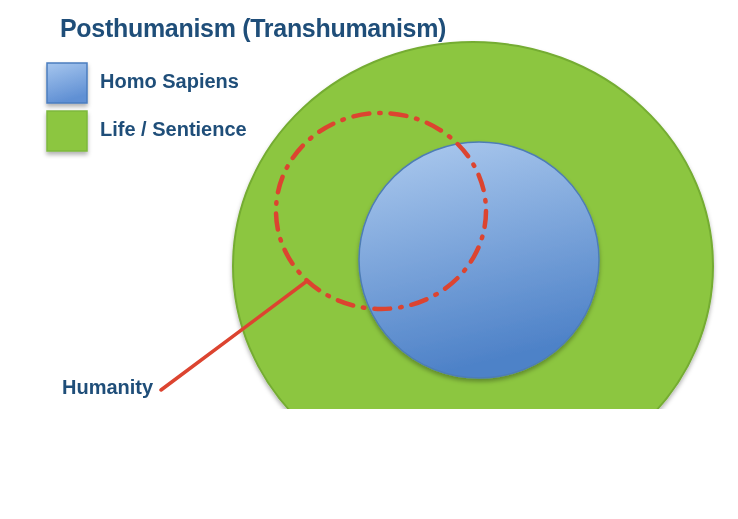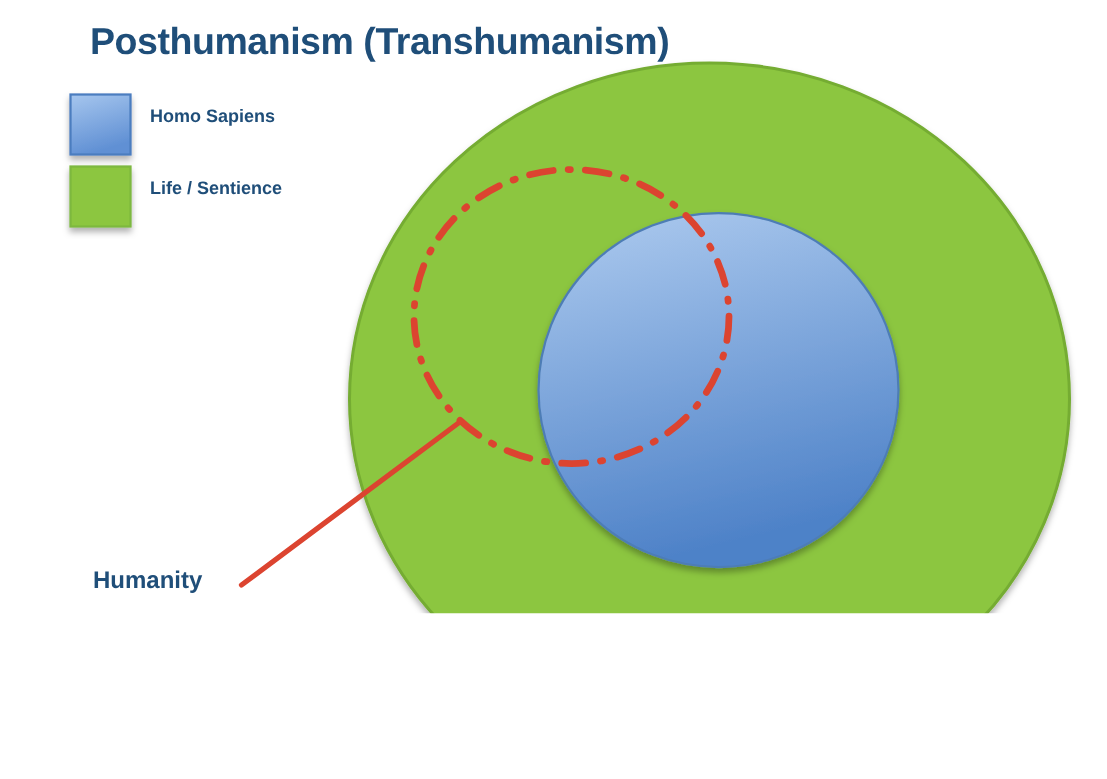--- a/index.html
+++ b/index.html
@@ -33,31 +33,31 @@
   }
   .legend {
     position: absolute;
     left: 0;
     top: 0;
     z-index: 3;
   }
   .legend-label {
     position: absolute;
     left: 100px;
-    font-size: 12px;
+    font-size: 20px;
     font-weight: 600;
     white-space: nowrap;
   }
   .legend-label.first { top: 70px; }
   .legend-label.second { top: 118px; }
   .annotation {
     position: absolute;
     left: 62px;
     top: 374px;
-    font-size: 16px;
+    font-size: 20px;
     font-weight: 600;
     line-height: 27px;
     white-space: nowrap;
     z-index: 3;
   }
 </style>
 </head>
 <body>
 
 <div class="canvas">

